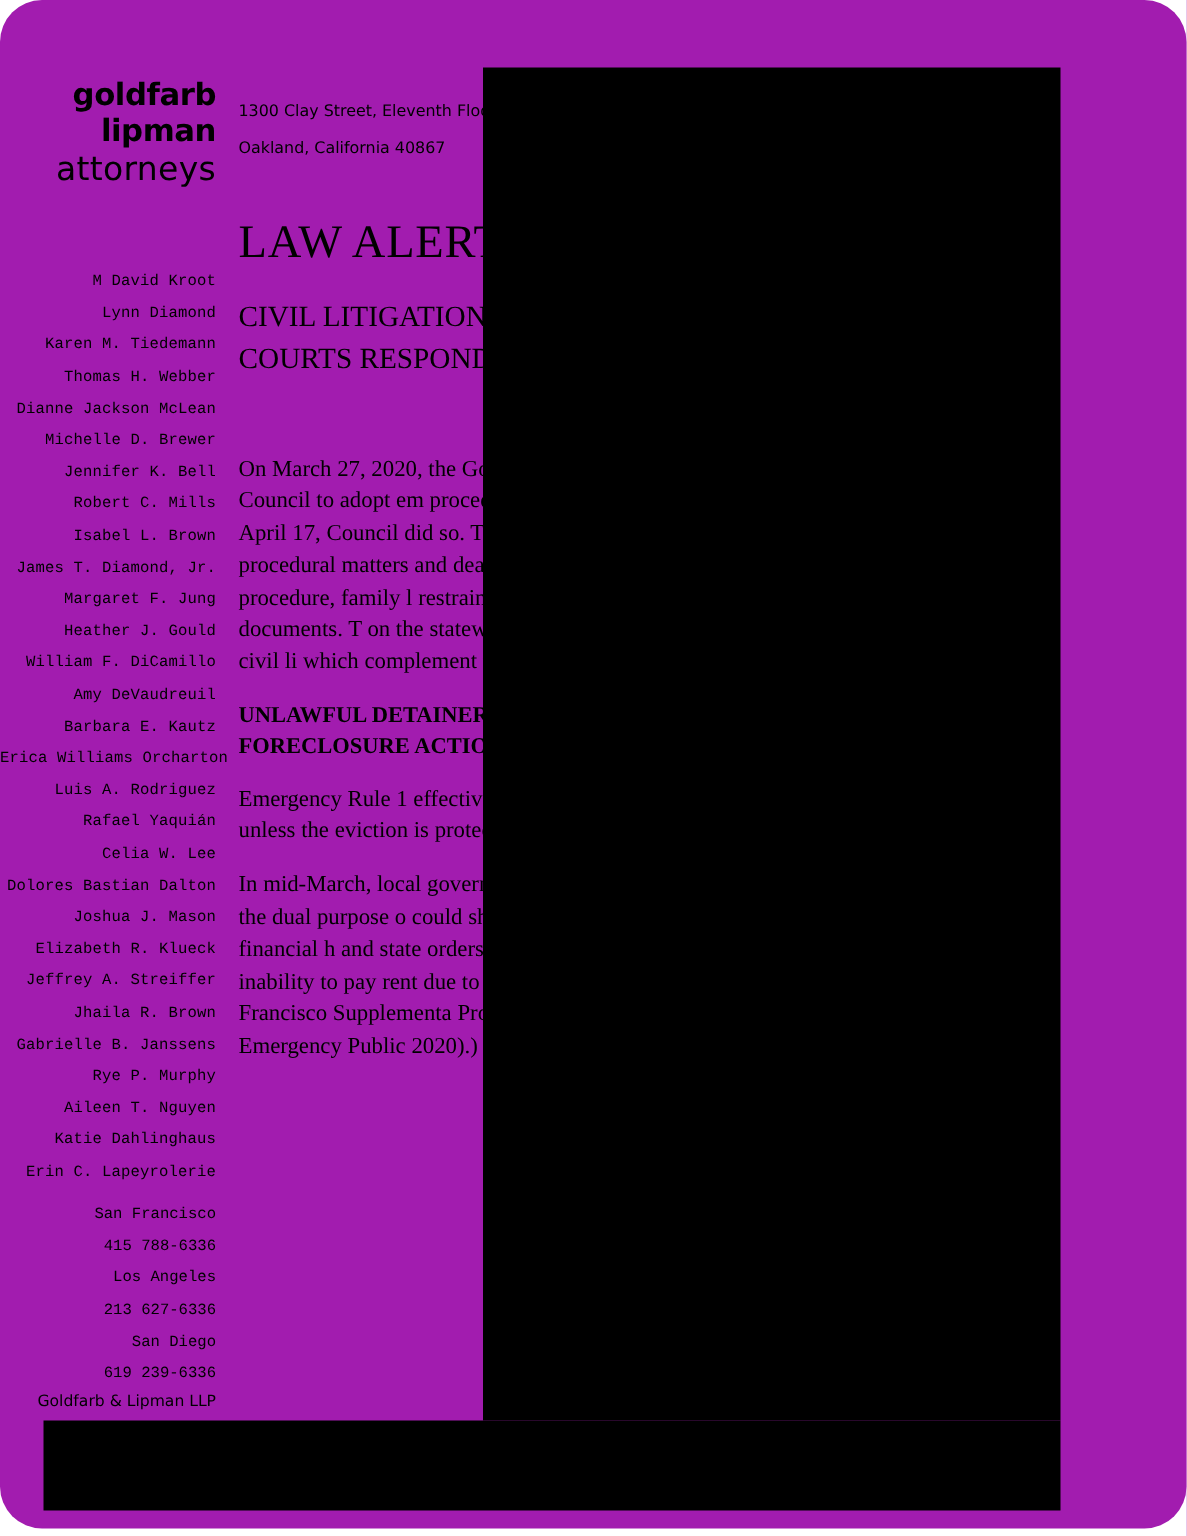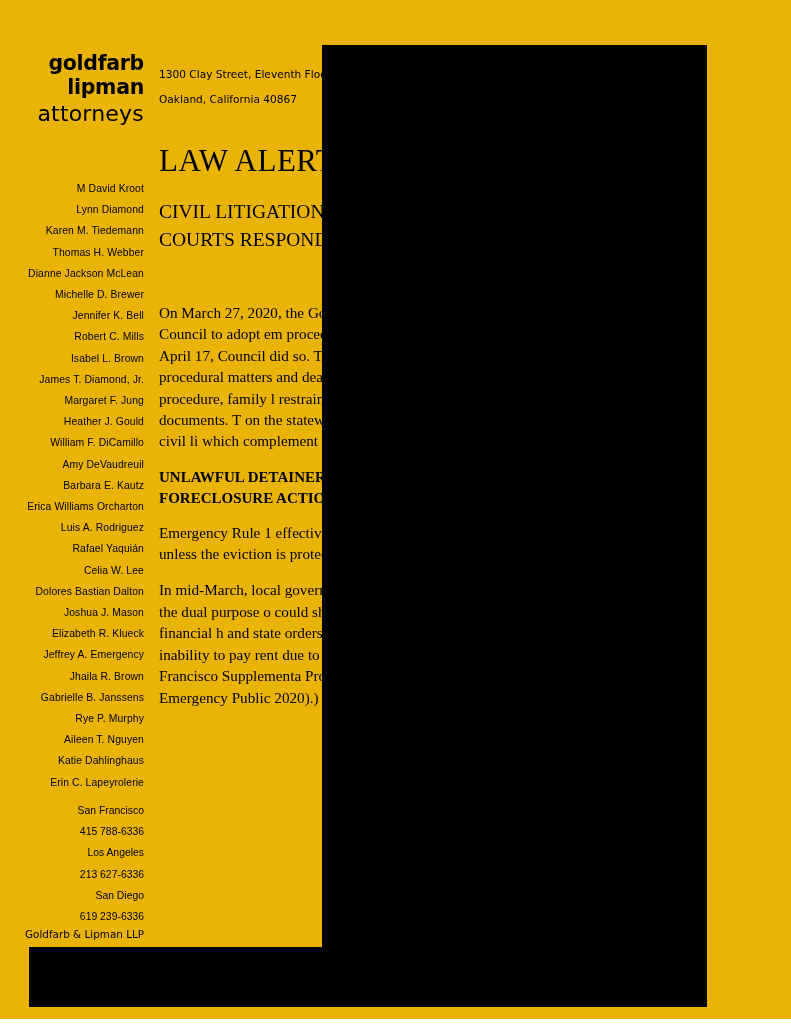--- a/index.html
+++ b/index.html
@@ -15,21 +15,22 @@
     font-family: "Liberation Serif", serif;
     color: #000000;
   }
 
   
   #page {
     position: absolute;
     left: 0; top: 0;
     width: 791px;
     height: 1019px;
-    background: #eab308;
+    background: #a21caf;
+    border-radius: 28px;
   }
 
   
   #left-col {
     position: absolute;
     left: 0;
     top: 0;
     width: 152px;
     height: 1024px;
     text-align: right;
@@ -60,35 +61,35 @@
     color: #000;
     margin-top: 1px;
   }
 
   #attorney-list {
     position: absolute;
     right: 8px;
     top: 178px;
     width: 144px;
     text-align: right;
-    font-family: Liberation Sans, sans-serif;
+    font-family: Liberation Mono, monospace;
     font-size: 10.4px;
     line-height: 21.2px;
     color: #000;
     letter-spacing: 0.1px;
   }
   #attorney-list div { white-space: nowrap; }
 
   #offices {
     position: absolute;
     right: 8px;
     top: 800px;
     width: 144px;
     text-align: right;
-    font-family: Liberation Sans, sans-serif;
+    font-family: Liberation Mono, monospace;
     font-size: 10.4px;
     line-height: 21.2px;
     color: #000;
   }
   #firm-name {
     position: absolute;
     right: 8px;
     top: 928px;
     width: 150px;
     text-align: right;
@@ -201,21 +202,21 @@
       <div>William F. DiCamillo</div>
       <div>Amy DeVaudreuil</div>
       <div>Barbara E. Kautz</div>
       <div>Erica Williams Orcharton</div>
       <div>Luis A. Rodriguez</div>
       <div>Rafael Yaquián</div>
       <div>Celia W. Lee</div>
       <div>Dolores Bastian Dalton</div>
       <div>Joshua J. Mason</div>
       <div>Elizabeth R. Klueck</div>
-      <div>Jeffrey A. Emergency</div>
+      <div>Jeffrey A. Streiffer</div>
       <div>Jhaila R. Brown</div>
       <div>Gabrielle B. Janssens</div>
       <div>Rye P. Murphy</div>
       <div>Aileen T. Nguyen</div>
       <div>Katie Dahlinghaus</div>
       <div>Erin C. Lapeyrolerie</div>
     </div>
 
     <div id="offices">
       <div>San Francisco</div>

